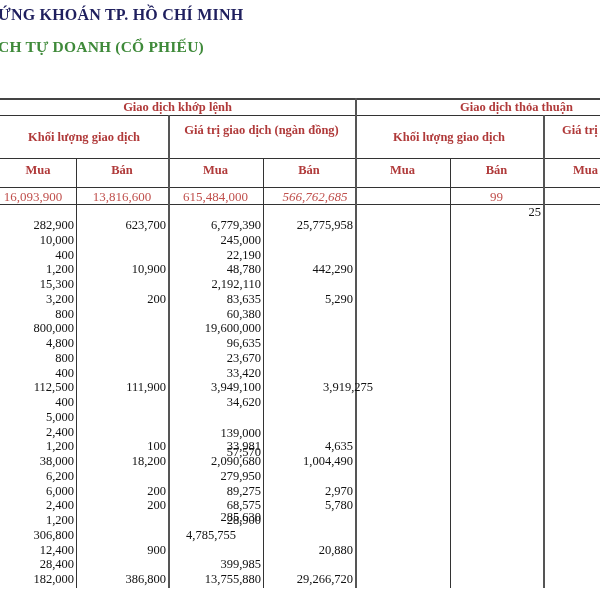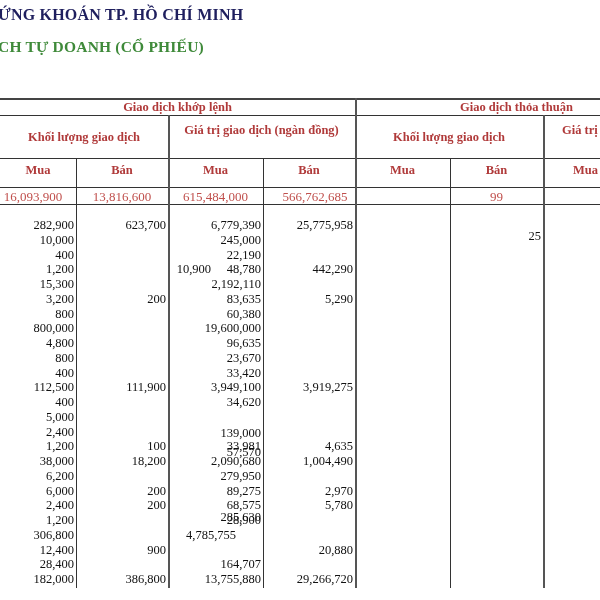--- a/index.html
+++ b/index.html
@@ -46,24 +46,24 @@
   <div class="hdr" style="left:76px;width:92px;top:163px;">Bán</div>
   <div class="hdr" style="left:168px;width:95px;top:163px;">Mua</div>
   <div class="hdr" style="left:263px;width:92px;top:163px;">Bán</div>
   <div class="hdr" style="left:355px;width:95px;top:163px;">Mua</div>
   <div class="hdr" style="left:450px;width:93px;top:163px;">Bán</div>
   <div class="hdr" style="left:573px;width:40px;top:163px;text-align:left;">Mua</div>
 
   <div class="tot" style="left:-10px;width:86px;top:189px;">16,093,900</div>
   <div class="tot" style="left:76px;width:92px;top:189px;">13,816,600</div>
   <div class="tot" style="left:168px;width:95px;top:189px;">615,484,000</div>
-  <div class="tot" style="left:263px;width:104px;top:189px;">566,762,685</div>
+  <div class="tot" style="left:263px;width:104px;top:189px;font-style:italic;">566,762,685</div>
   <div class="tot" style="left:450px;width:93px;top:189px;">99</div>
 
-  <div class="cell" style="left:450px;width:91px;top:205px;margin-top:24px;">25</div>
+  <div class="cell" style="left:450px;width:91px;top:205px;">25</div>
 
   <div id="rows">
       <div>
         <div class="cell" style="left: -26px; width: 100px; top: 218px;">282,900</div>
         <div class="cell" style="left: 66px; width: 100px; top: 218px;">623,700</div>
         <div class="cell" style="left: 161px; width: 100px; top: 218px;">6,779,390</div>
         <div class="cell" style="left: 253px; width: 100px; top: 218px;">25,775,958</div>
       </div>
       <div>
         <div class="cell" style="left: -26px; width: 100px; top: 232.75px;">10,000</div>
@@ -72,21 +72,21 @@
         <div class="cell" style="left: 253px; width: 100px; top: 232.75px;"></div>
       </div>
       <div>
         <div class="cell" style="left: -26px; width: 100px; top: 247.5px;">400</div>
         <div class="cell" style="left: 66px; width: 100px; top: 247.5px;"></div>
         <div class="cell" style="left: 161px; width: 100px; top: 247.5px;">22,190</div>
         <div class="cell" style="left: 253px; width: 100px; top: 247.5px;"></div>
       </div>
       <div>
         <div class="cell" style="left: -26px; width: 100px; top: 262.25px;">1,200</div>
-        <div class="cell" style="left: 72px; width: 100px; top: 262.25px; padding-left: 39px;">10,900</div>
+        <div class="cell" style="left: 66px; width: 100px; top: 262.25px;">10,900</div>
         <div class="cell" style="left: 161px; width: 100px; top: 262.25px;">48,780</div>
         <div class="cell" style="left: 253px; width: 100px; top: 262.25px;">442,290</div>
       </div>
       <div>
         <div class="cell" style="left: -26px; width: 100px; top: 277px;">15,300</div>
         <div class="cell" style="left: 66px; width: 100px; top: 277px;"></div>
         <div class="cell" style="left: 161px; width: 100px; top: 277px;">2,192,110</div>
         <div class="cell" style="left: 253px; width: 100px; top: 277px;"></div>
       </div>
       <div>
@@ -122,21 +122,21 @@
       <div>
         <div class="cell" style="left: -26px; width: 100px; top: 365.5px;">400</div>
         <div class="cell" style="left: 66px; width: 100px; top: 365.5px;"></div>
         <div class="cell" style="left: 161px; width: 100px; top: 365.5px;">33,420</div>
         <div class="cell" style="left: 253px; width: 100px; top: 365.5px;"></div>
       </div>
       <div>
         <div class="cell" style="left: -26px; width: 100px; top: 380.25px;">112,500</div>
         <div class="cell" style="left: 66px; width: 100px; top: 380.25px;">111,900</div>
         <div class="cell" style="left: 161px; width: 100px; top: 380.25px;">3,949,100</div>
-        <div class="cell" style="left: 253px; width: 100px; top: 380.25px;">3,919,275</div>
+        <div class="cell" style="left: 253px; width: 100px; top: 380.25px; padding-left: 20px;">3,919,275</div>
       </div>
       <div>
         <div class="cell" style="left: -26px; width: 100px; top: 395px;">400</div>
         <div class="cell" style="left: 66px; width: 100px; top: 395px;"></div>
         <div class="cell" style="left: 161px; width: 100px; top: 395px;">34,620</div>
         <div class="cell" style="left: 253px; width: 100px; top: 395px;"></div>
       </div>
       <div>
         <div class="cell" style="left: -26px; width: 100px; top: 409.75px;">5,000</div>
         <div class="cell" style="left: 66px; width: 100px; top: 409.75px;"></div>
@@ -193,21 +193,21 @@
       </div>
       <div>
         <div class="cell" style="left: -26px; width: 100px; top: 542.5px;">12,400</div>
         <div class="cell" style="left: 66px; width: 100px; top: 542.5px;">900</div>
         <div class="cell" style="left: 161px; width: 100px; top: 510px;">285,630</div>
         <div class="cell" style="left: 253px; width: 100px; top: 542.5px;">20,880</div>
       </div>
       <div>
         <div class="cell" style="left: -26px; width: 100px; top: 557.25px;">28,400</div>
         <div class="cell" style="left: 66px; width: 100px; top: 557.25px;"></div>
-        <div class="cell" style="left: 161px; width: 100px; top: 557.25px;">164,707</div>
+        <div class="cell" style="left: 161px; width: 100px; top: 557.25px;">399,985</div>
         <div class="cell" style="left: 253px; width: 100px; top: 557.25px;"></div>
       </div>
       <div>
         <div class="cell" style="left: -26px; width: 100px; top: 572px;">182,000</div>
         <div class="cell" style="left: 66px; width: 100px; top: 572px;">386,800</div>
         <div class="cell" style="left: 161px; width: 100px; top: 572px;">13,755,880</div>
         <div class="cell" style="left: 253px; width: 100px; top: 572px; text-align: right;">29,266,720</div>
       </div>
     </div>
 </div>

